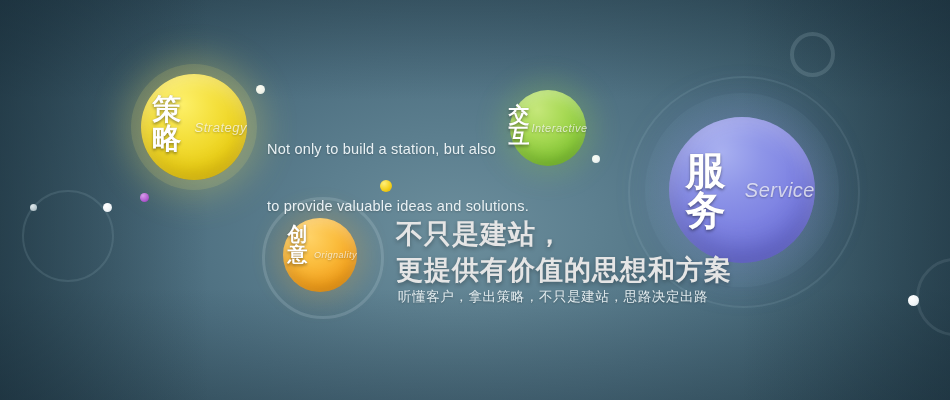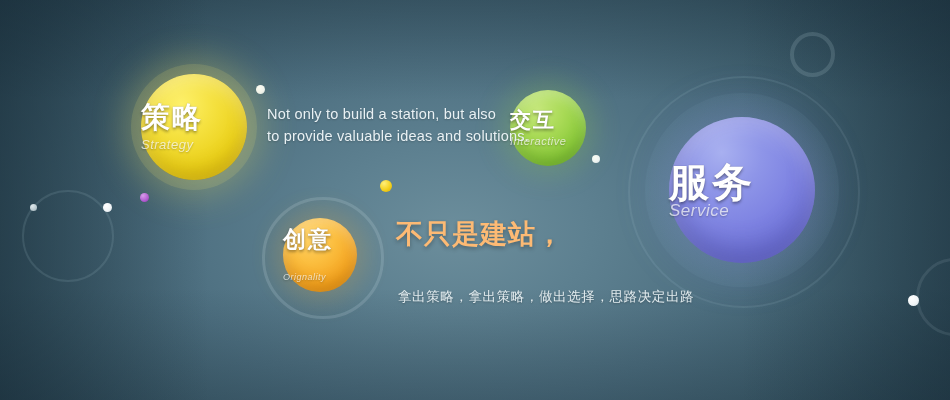--- a/index.html
+++ b/index.html
@@ -95,22 +95,22 @@
   .dot-w { background: radial-gradient(circle at 34% 30%, #ffffff 0%, #f2f6f8 55%, #d2dde2 100%); }
   .dot-grey { background: radial-gradient(circle at 34% 30%, #dfe8ec 0%, #b9c8ce 60%, #93a5ad 100%); }
   .dot-purple { background: radial-gradient(circle at 34% 30%, #d79bf0 0%, #b45ed8 55%, #8a34ad 100%); }
   .dot-yellow { background: radial-gradient(circle at 34% 28%, #ffef7a 0%, #f5d21f 55%, #d5ac06 100%); }
 
   
   .sphere {
     position: absolute;
     border-radius: 50%;
     display: flex;
-    flex-direction: column;
-    align-items: flex-start;
+    flex-direction: row;
+    align-items: center;
     justify-content: center;
     text-align: center;
     color: #ffffff;
   }
   .sphere .cn {
     font-weight: bold;
     letter-spacing: 2px;
     text-shadow: 0 2px 3px rgba(0,0,0,0.35), 0 0 1px rgba(0,0,0,0.25);
     line-height: 1;
   }
@@ -152,53 +152,53 @@
   
   .sphere-orange {
     left: 283px; top: 218px;
     width: 74px; height: 74px;
     background: radial-gradient(circle at 36% 26%, #ffd266 0%, #fbbe3f 35%, #f5a622 65%, #e08c0c 92%, #d07f06 100%);
     box-shadow:
       0 0 24px 9px rgba(245,175,50,0.20),
       inset 0 -8px 14px rgba(150,85,0,0.28),
       inset 0 6px 12px rgba(255,255,255,0.30);
   }
-  .sphere-orange .cn { font-size: 23px; margin-bottom: 22px; }
+  .sphere-orange .cn { font-size: 20px; margin-bottom: 22px; }
   .sphere-orange .en { font-size: 9px; }
 
   
   .sphere-purple {
     left: 669px; top: 117px;
     width: 146px; height: 146px;
     background: radial-gradient(circle at 36% 24%, #a8b0f0 0%, #8e95e8 28%, #7d82e2 55%, #6b6ed8 82%, #5f60cf 100%);
     box-shadow:
       0 0 40px 14px rgba(120,125,215,0.22),
       inset 0 -14px 26px rgba(45,45,110,0.30),
       inset 0 10px 20px rgba(255,255,255,0.26);
   }
   .sphere-purple .cn { font-size: 40px; letter-spacing: 3px; }
-  .sphere-purple .en { font-size: 17px; }
+  .sphere-purple .en { font-size: 20px; }
 
   
   .eng-copy {
     position: absolute;
     left: 267px; top: 104px;
     width: 250px;
     color: #e9f1f4;
     font-size: 14.5px;
     line-height: 1.5;
     letter-spacing: 0.2px;
     text-shadow: 0 1px 2px rgba(0,0,0,0.22);
   }
-  .eng-copy div { white-space: nowrap; }
+  .eng-copy div { white-space: nowrap; margin-top: 35px; }
 
   .headline {
     position: absolute;
     left: 396px; top: 216px;
-    color: #fdba74;
+    color: #e5e5e5;
     font-size: 27px;
     font-weight: bold;
     line-height: 1.35;
     letter-spacing: 1px;
     text-shadow: 0 2px 4px rgba(0,0,0,0.30);
   }
   .headline div { white-space: nowrap; }
 
   .subcopy {
     position: absolute;
@@ -253,17 +253,18 @@
     <span class="en">Service</span>
   </div>
 
   <div class="eng-copy">
     <div>Not only to build a station, but also</div>
     <div>to provide valuable ideas and solutions.</div>
   </div>
 
   <div class="headline">
     <div>不只是建站，</div>
-  </div>
-
-  <div class="subcopy">拿出策略，拿出策略，做出选择，思路决定出路</div>
+    <div>更提供有价值的思想和方案</div>
+  </div>
+
+  <div class="subcopy">听懂客户，拿出策略，不只是建站，思路决定出路</div>
 
 </div>
 
 </body></html>

